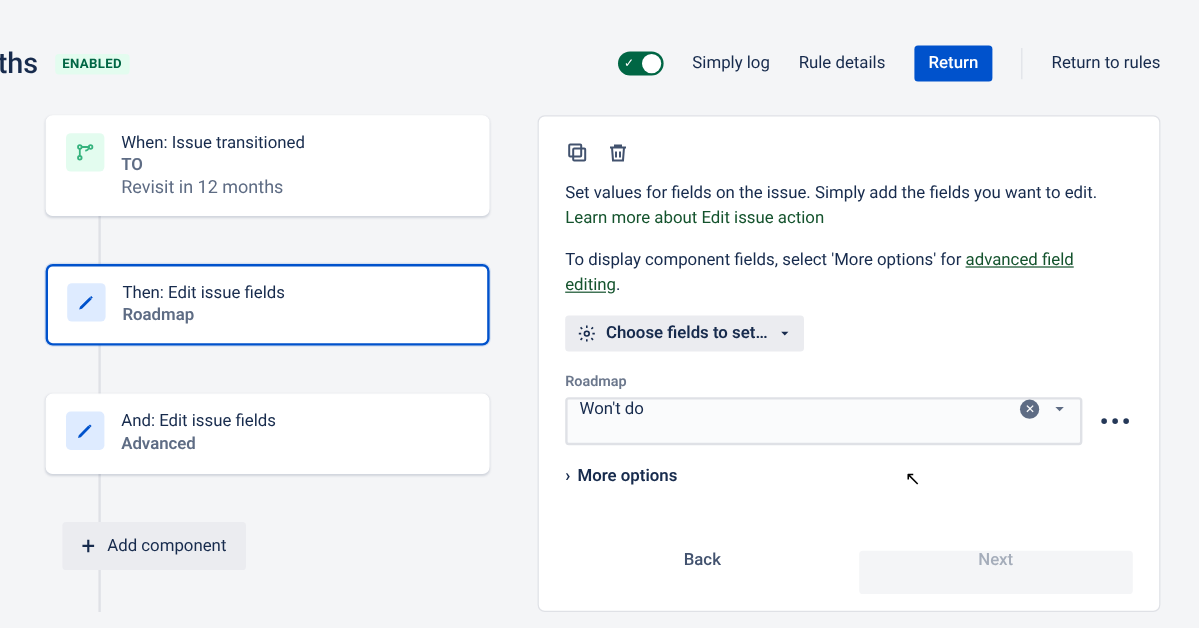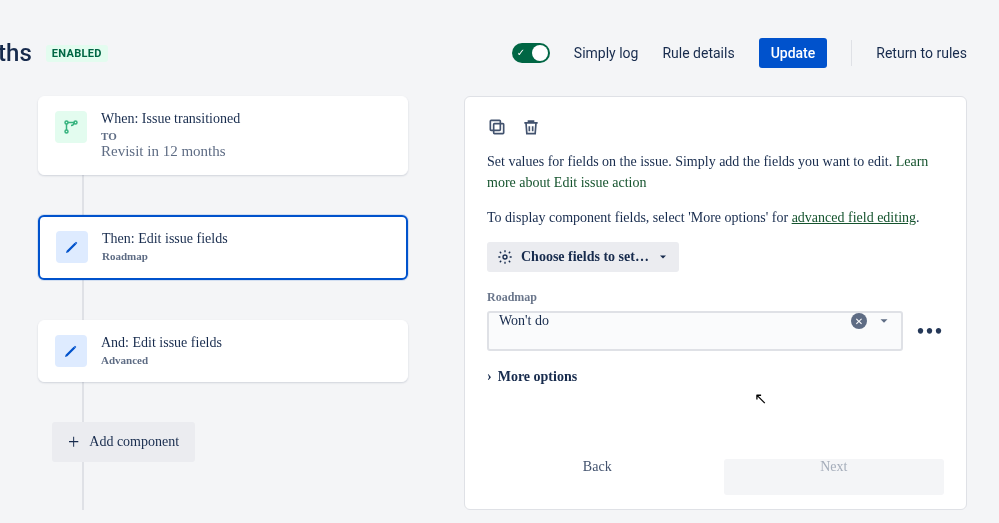--- a/index.html
+++ b/index.html
@@ -45,21 +45,21 @@
     position: absolute; right: 2px;
   }
   .hdr-link { color: #172b4d; cursor: pointer; }
   .btn-primary {
     background: #0052cc; color: #fff; border-radius: 3px;
     padding: 7px 12px; font-weight: 500; cursor: pointer;
   }
   .hdr-sep { width:1px; height: 26px; background: #dfe1e6; }
 
   
-  .body-wrap { display: flex; gap: 56px; padding: 18px 32px 0 38px; font-family: Liberation Serif, serif; }
+  .body-wrap { display: flex; gap: 40px; padding: 18px 32px 0 38px; }
 
   
   .chain { width: 370px; position: relative; }
   .chain-line {
     position: absolute; left: 44px; top: 70px; bottom: 0;
     width: 2px; background: #dfe1e6; z-index: 0;
   }
   .node {
     background: #fff; border: 1px solid #fff;
     border-radius: 6px;
@@ -68,21 +68,21 @@
     position: relative; z-index: 1; margin-bottom: 40px; cursor: pointer;
   }
   .node.selected { border: 2px solid #0052cc; box-shadow: 0 0 0 1px #0052cc22; }
   .node-icon {
     width: 32px; height: 32px; border-radius: 4px;
     display: flex; align-items: center; justify-content: center; flex-shrink: 0;
   }
   .node-icon.green { background: #e3fcef; }
   .node-icon.blue  { background: #deebff; }
   .node-title { font-size: 14px; color: #172b4d; margin-bottom: 2px; }
-  .node-sub { font-size: 11px; color: #5e6c84; font-weight: 600; line-height: 1.3;}
+  .node-sub { font-size: 14px; color: #5e6c84; font-weight: 600; line-height: 1.3;}
   .node-sub2 { font-size: 15px; color: #5e6c84; font-weight: 400; }
 
   .add-comp {
     display: inline-flex; align-items: center; gap: 10px;
     background: #ebecf0; padding: 10px 16px; border-radius: 3px;
     margin-left: 14px; cursor: pointer; font-size: 14px; color: #172b4d;
     position: relative; z-index: 1;
   }
   .plus { font-size: 20px; line-height: 1; }
 
@@ -161,21 +161,21 @@
     <span class="title-frag">iths</span>
     <span class="badge-enabled">ENABLED</span>
   </div>
   <div class="header-right">
     <div class="toggle">
       <span class="toggle-check">✓</span>
       <span class="toggle-knob"></span>
     </div>
     <span class="hdr-link">Simply log</span>
     <span class="hdr-link">Rule details</span>
-    <span class="btn-primary">Update</span>
+    <span class="btn-primary">Return</span>
     <span class="hdr-sep"></span>
     <span class="hdr-link">Return to rules</span>
   </div>
 </div>
 
 <div class="body-wrap">
 
   <div class="chain">
     <div class="chain-line"></div>
 

